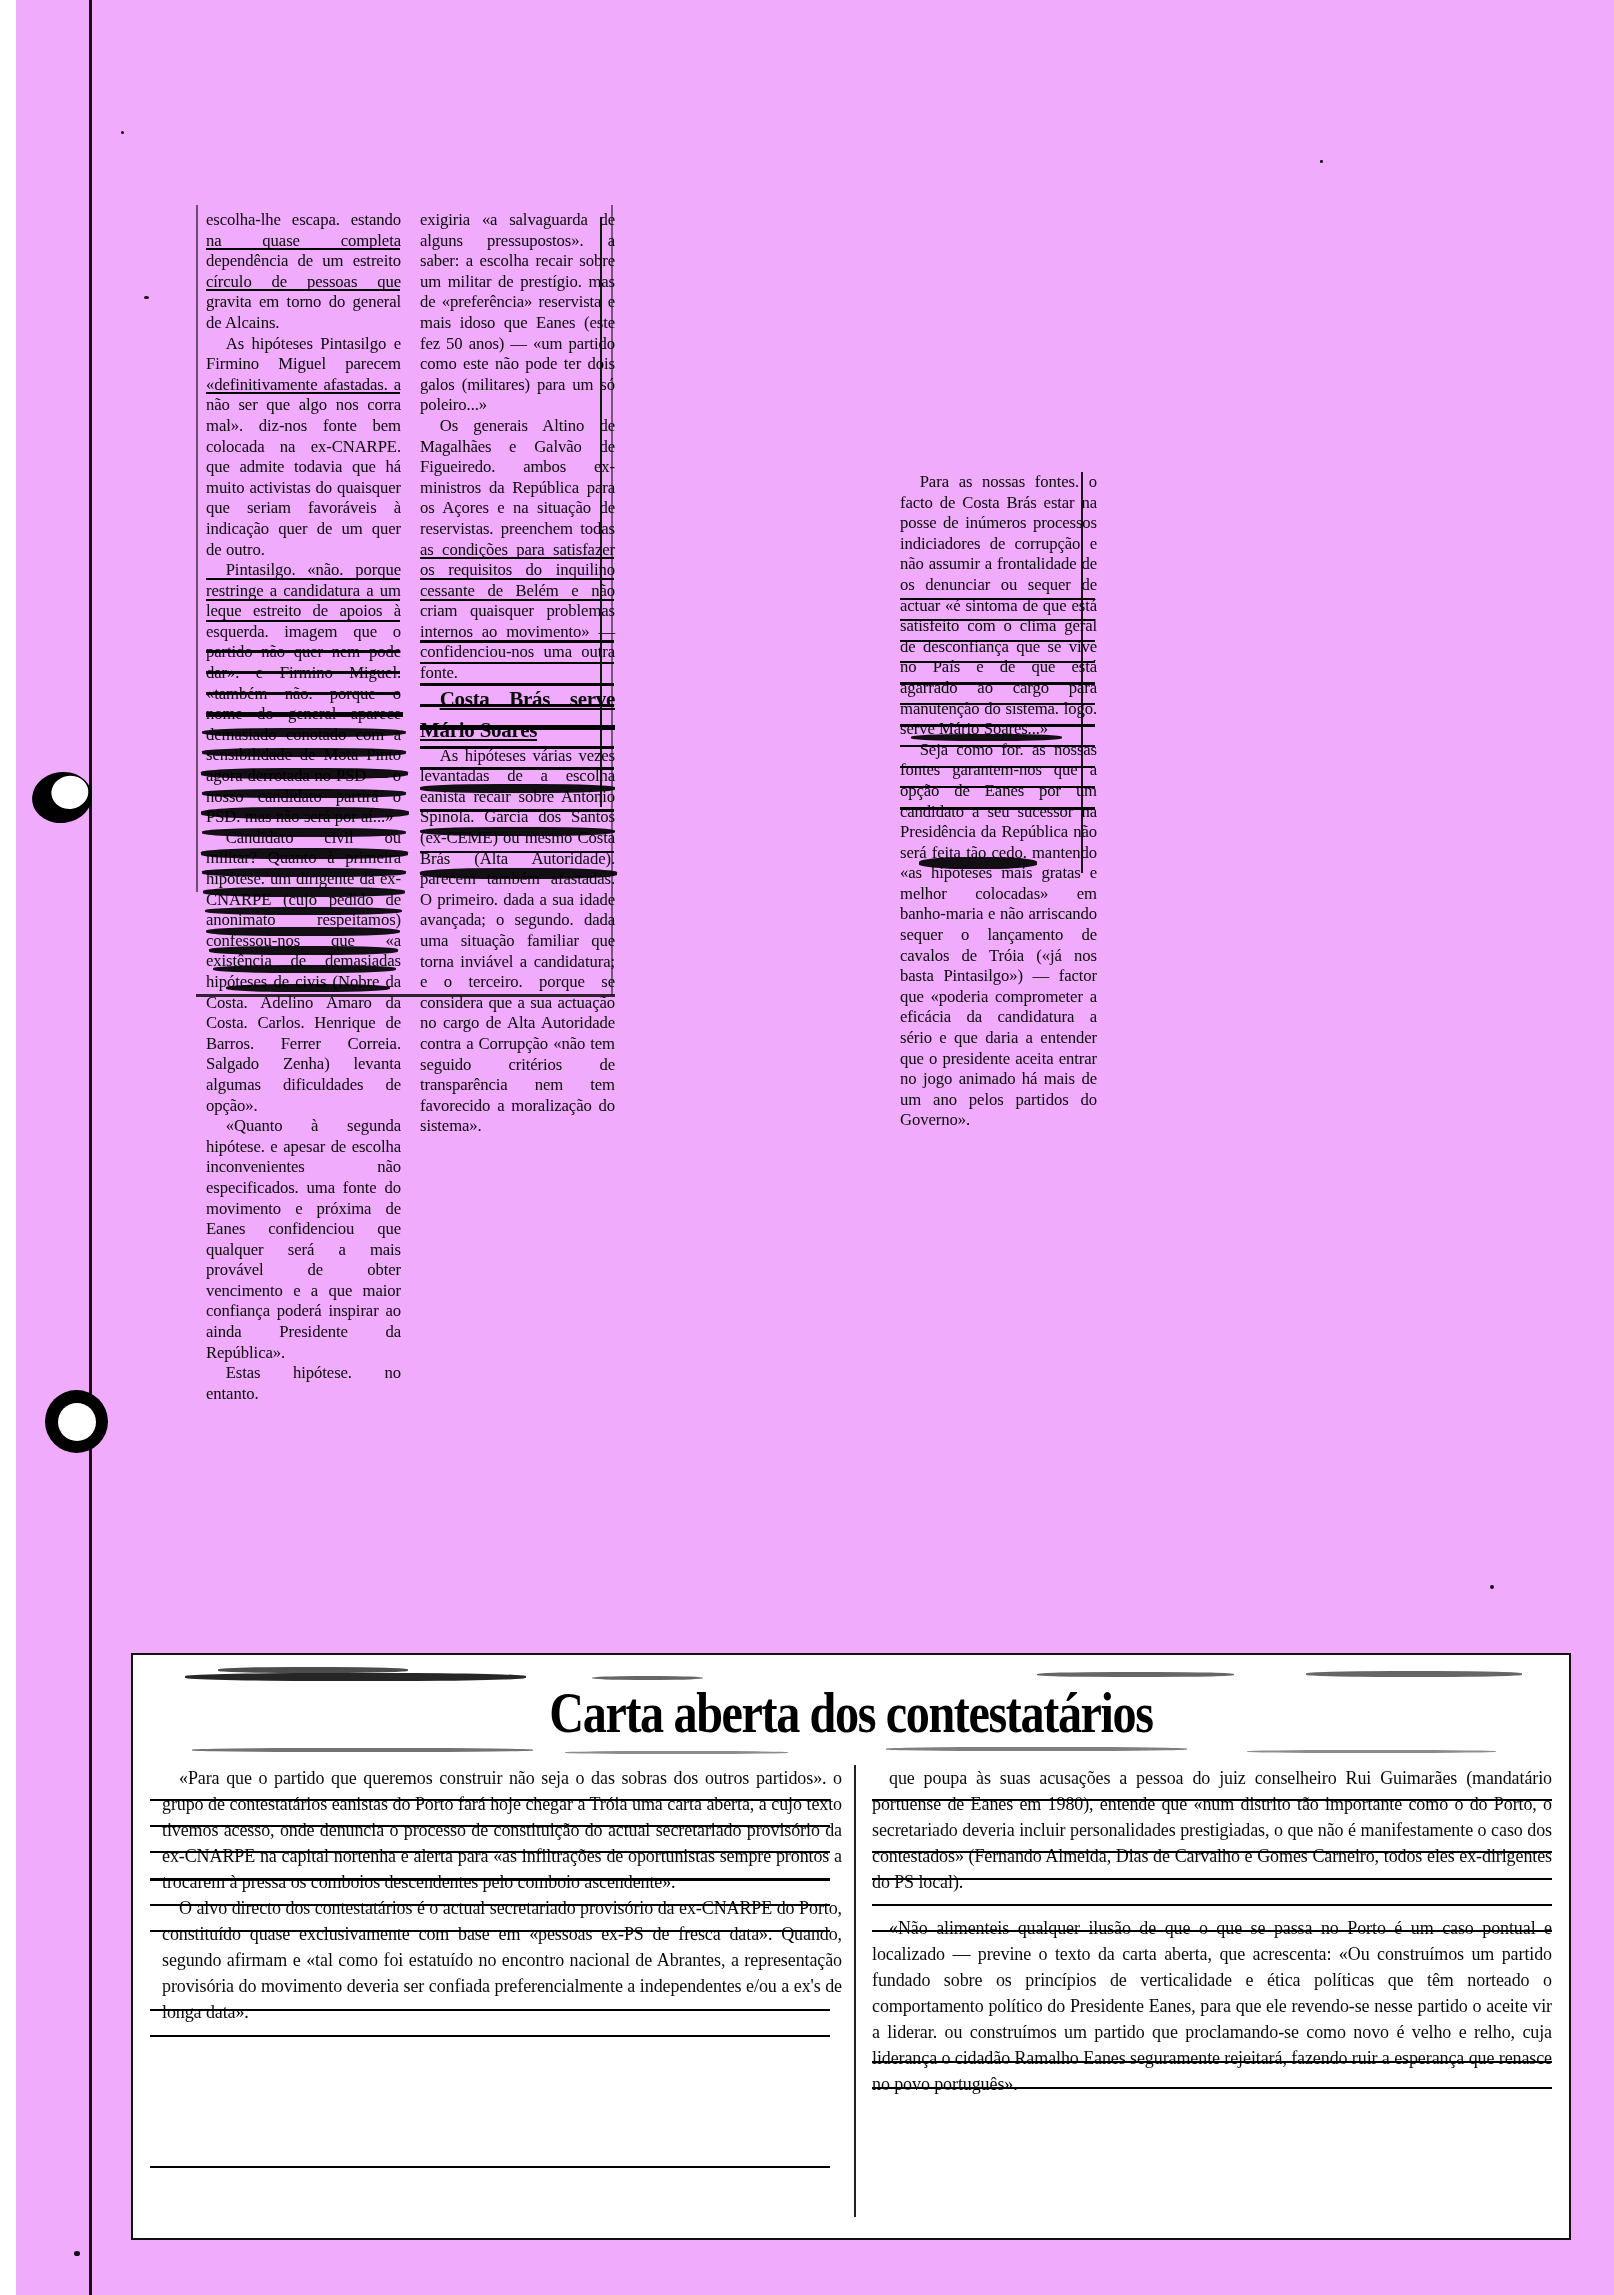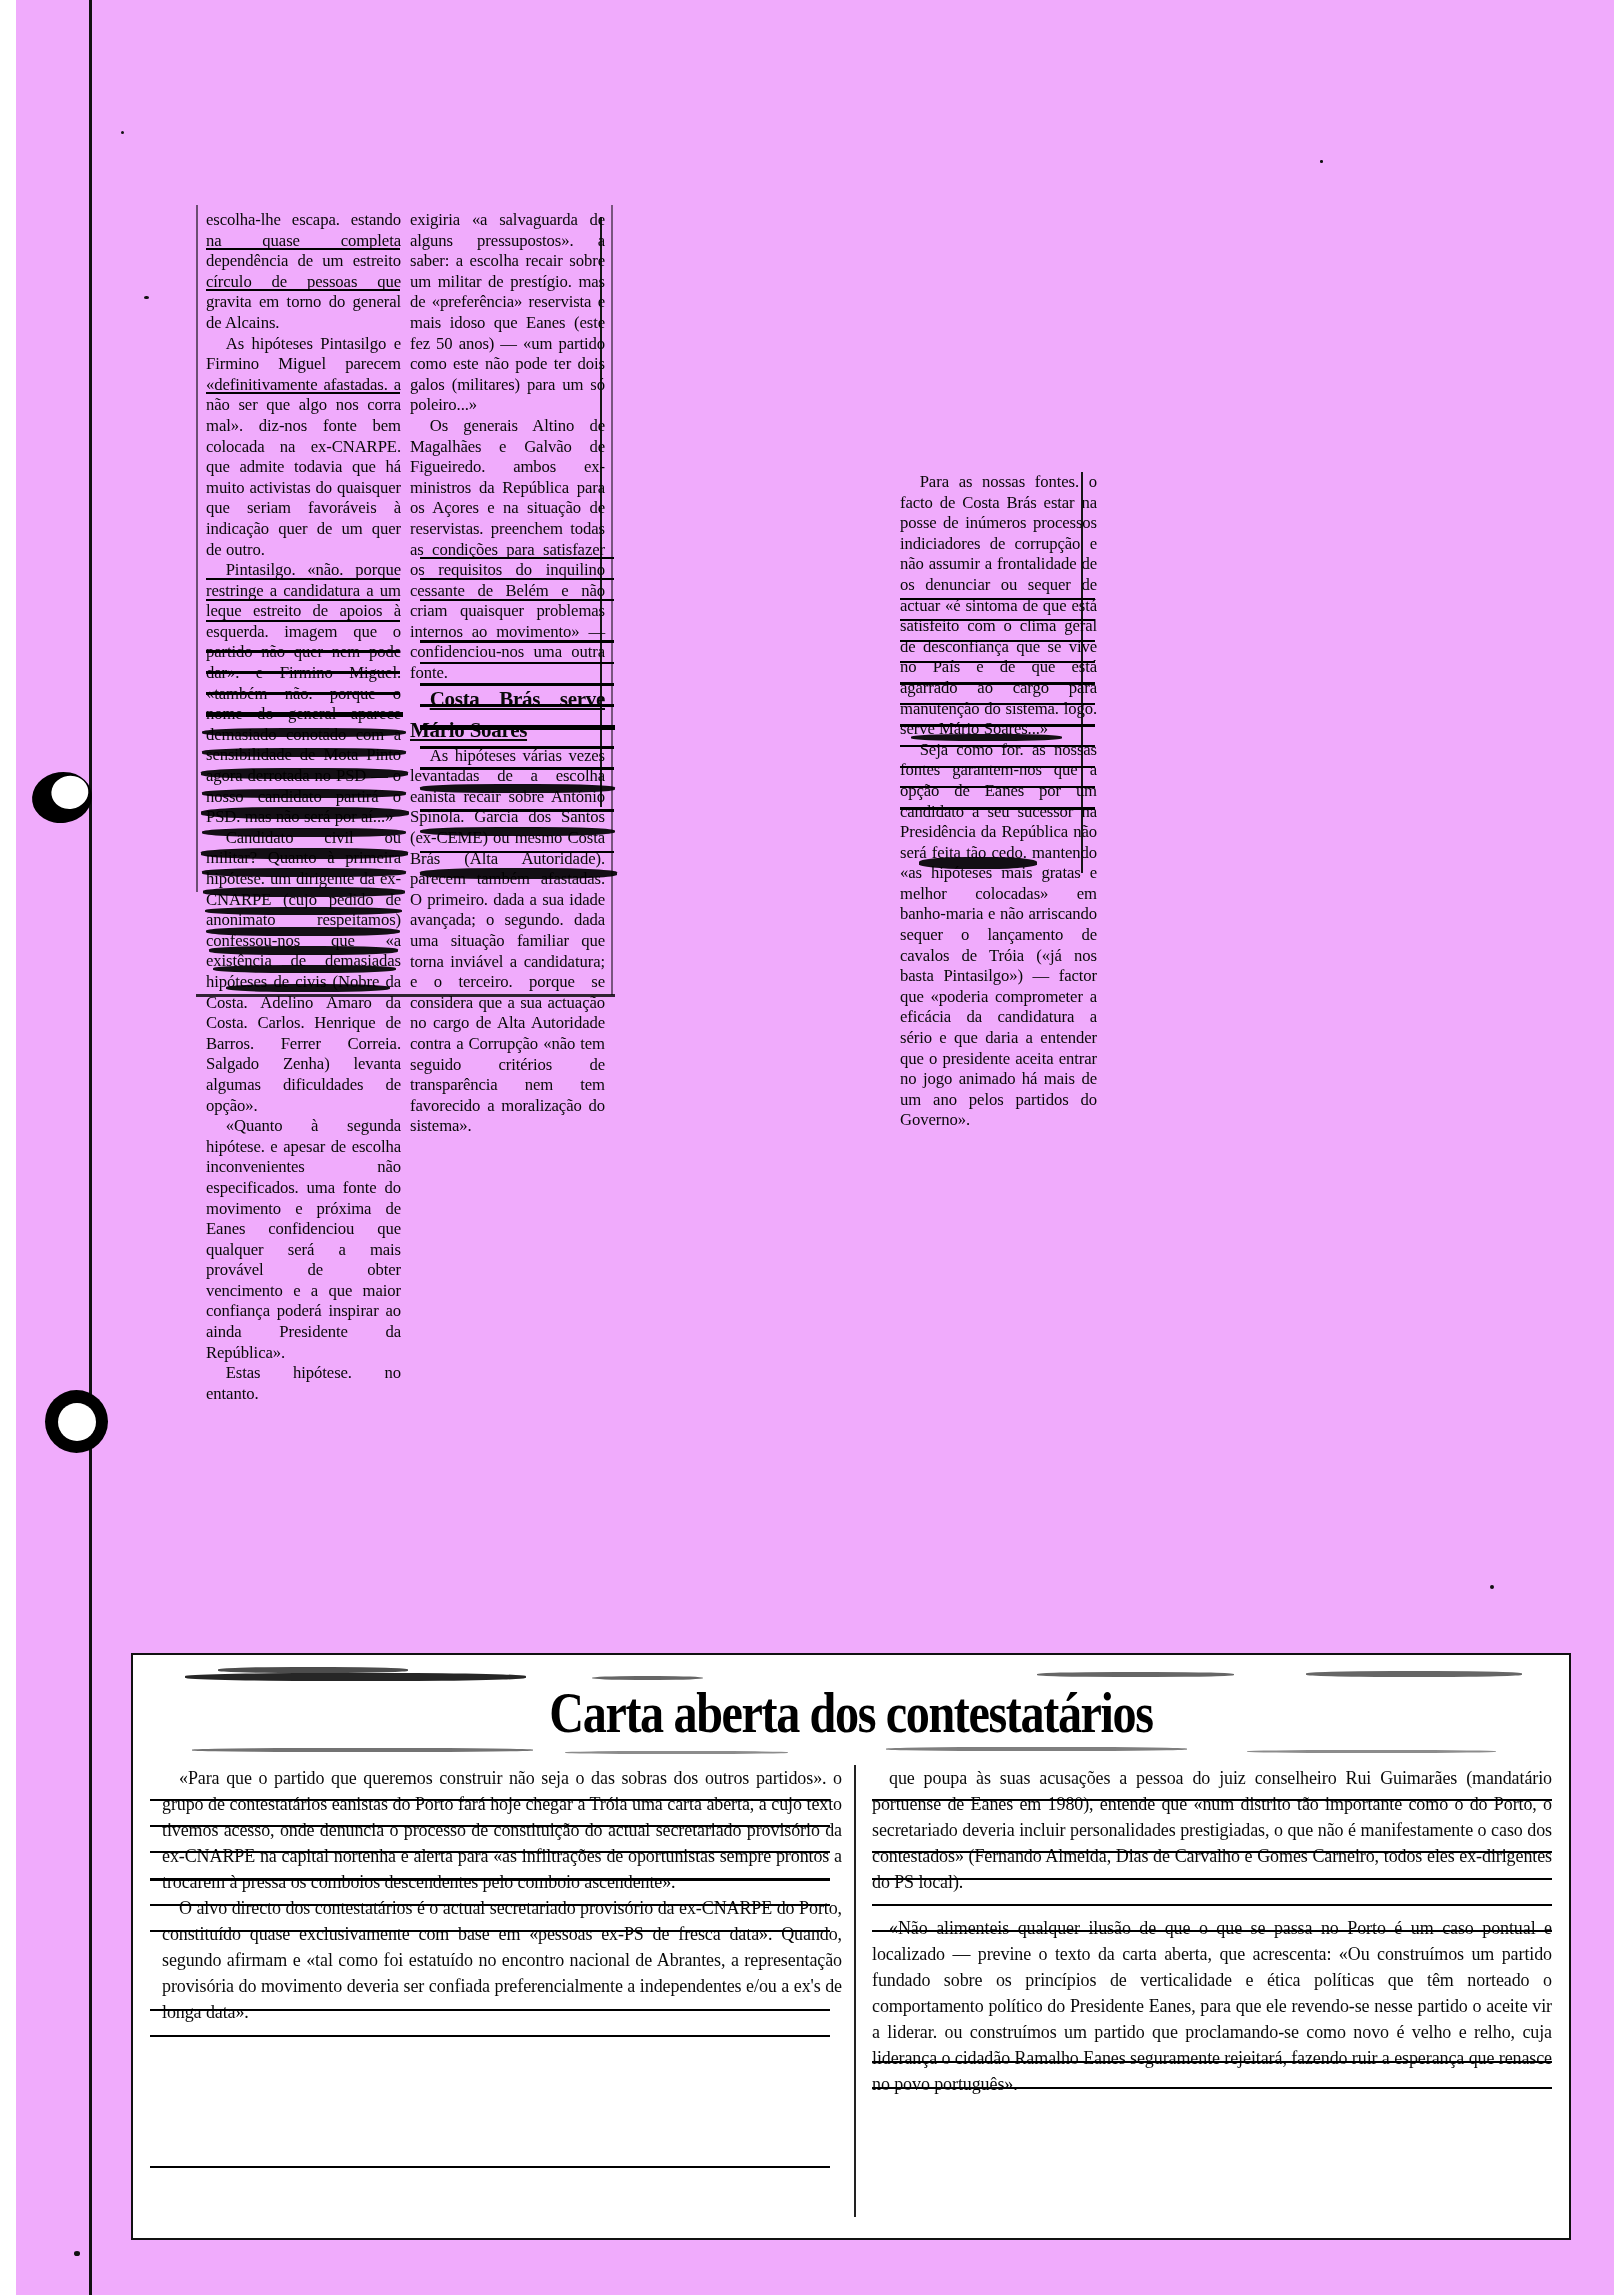--- a/index.html
+++ b/index.html
@@ -70,21 +70,21 @@
     font-size: 16.7px;
     line-height: 20.6px;
     letter-spacing: -0.1px;
     word-spacing: 0.3px;
     color: #080808;
   }
   .col p { margin: 0; text-indent: 19.7px; }
   .col p.noind { text-indent: 0; }
 
   #col1 { left: 0;    width: 195px; }
-  #col2 { left: 204px; width: 195px; }
+  #col2 { left: 214px; width: 195px; }
   #col3 { left: 694px; width: 197px; top: 262px; }
 
   
   .rule-v {
     position: absolute;
     width: 2px;
     background: #151515;
   }
   .rule-v.r1 { left: 394px; top: 6.6px;  height: 590px; }
   .rule-v.r2 { left: 875px; top: 262px; height: 401px; }

